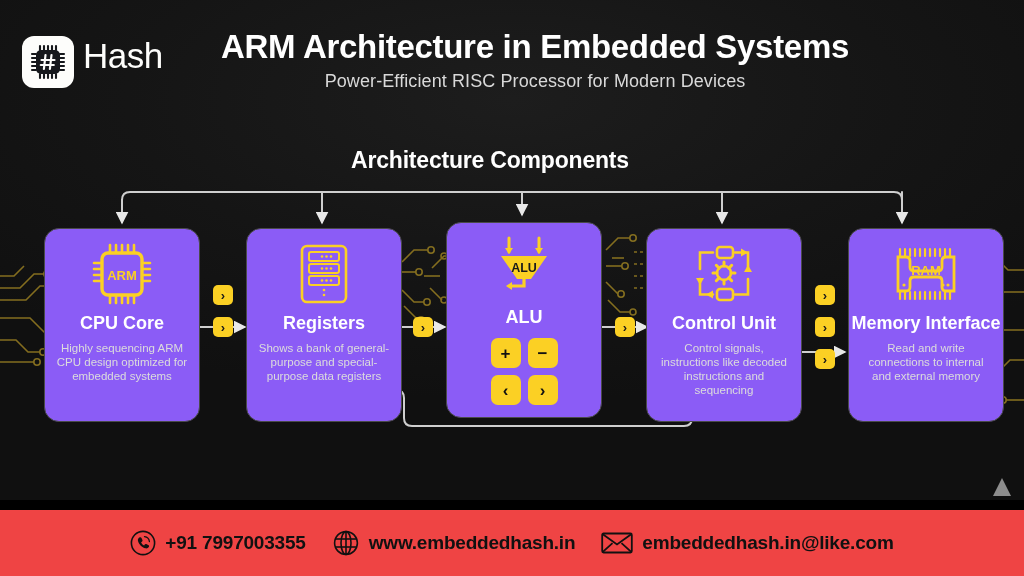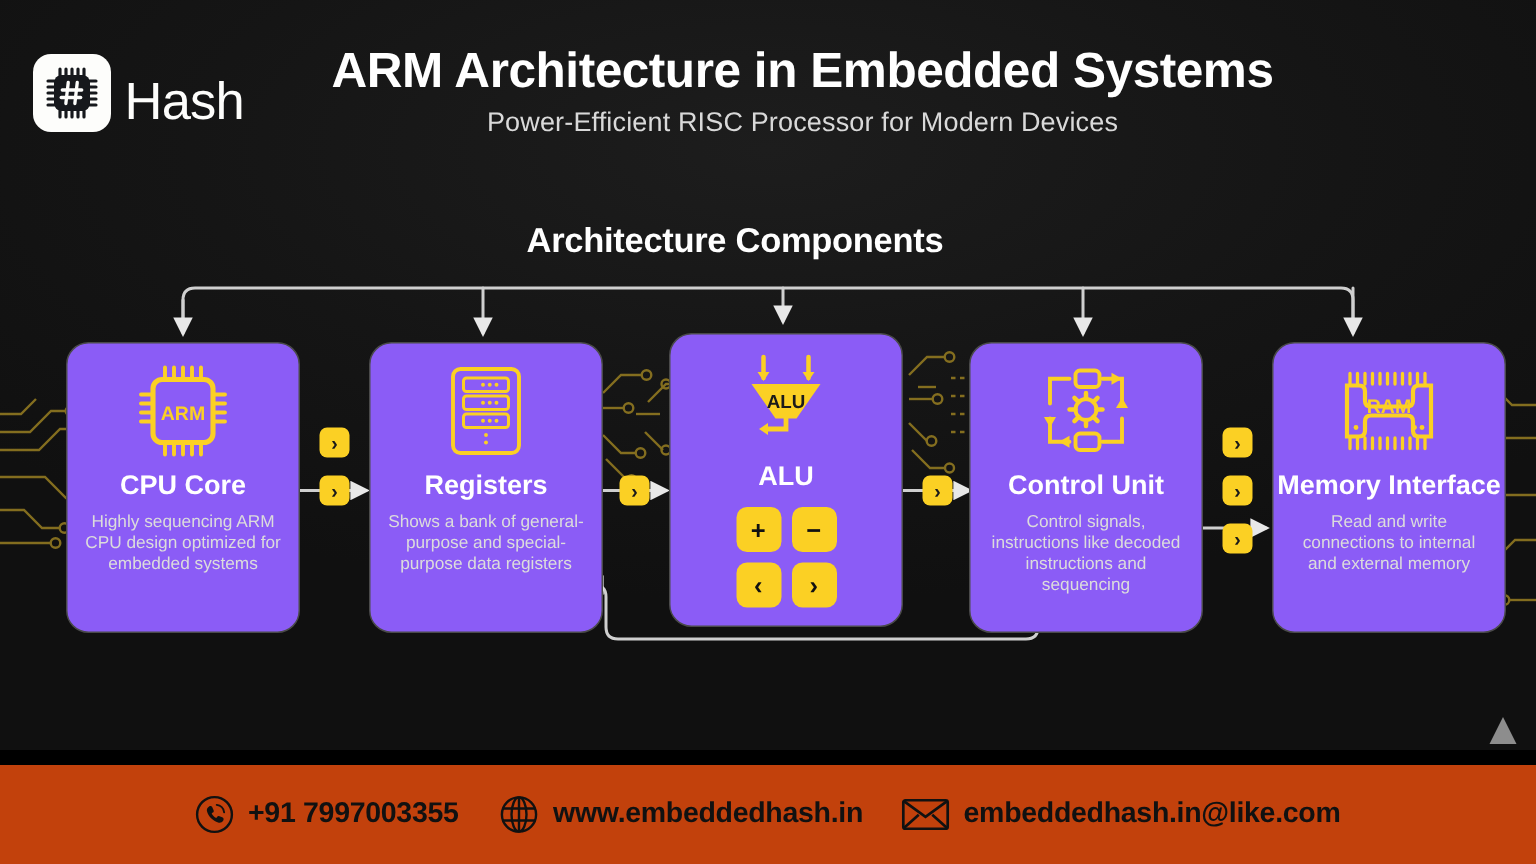--- a/index.html
+++ b/index.html
@@ -22,21 +22,21 @@
     position: absolute; left: 0; top: 500px; width: 1024px; height: 10px;
     background: #000;
   }
 
   
   .header {
     position: absolute; left: 0; top: 0; width: 1024px; height: 110px;
   }
   .logo-wrap {
     position: absolute; left: 22px; top: 36px;
-    display: flex; align-items: flex-end; gap: 9px;
+    display: flex; align-items: flex-start; gap: 9px;
   }
   .logo-badge {
     width: 52px; height: 52px; border-radius: 12px;
     background: #fdfdfb;
     display: flex; align-items: center; justify-content: center;
   }
   .logo-text {
     color: #fdfdfb; font-size: 35px; font-weight: 400; letter-spacing: -0.5px;
   }
   .title-block {
@@ -95,21 +95,21 @@
   .chev {
     position: absolute; width: 20px; height: 20px; border-radius: 5px;
     background: #fbd024;
     display: flex; align-items: center; justify-content: center;
     color: #1a1a1a; font-size: 13px; font-weight: 800; line-height: 1;
   }
 
   
   .footer {
     position: absolute; left: 0; top: 510px; width: 1024px; height: 66px;
-    background: #c2410c;
+    background: #ef4444;
     display: flex; align-items: center; justify-content: center; gap: 26px;
   }
   .f-item { display: flex; align-items: center; gap: 9px; }
   .f-text { color: #111111; font-size: 19px; font-weight: 800; letter-spacing: -0.2px; }
 
   .corner-tri {
     position: absolute; left: 993px; top: 478px;
     width: 0; height: 0;
     border-left: 9px solid transparent;
     border-right: 9px solid transparent;

